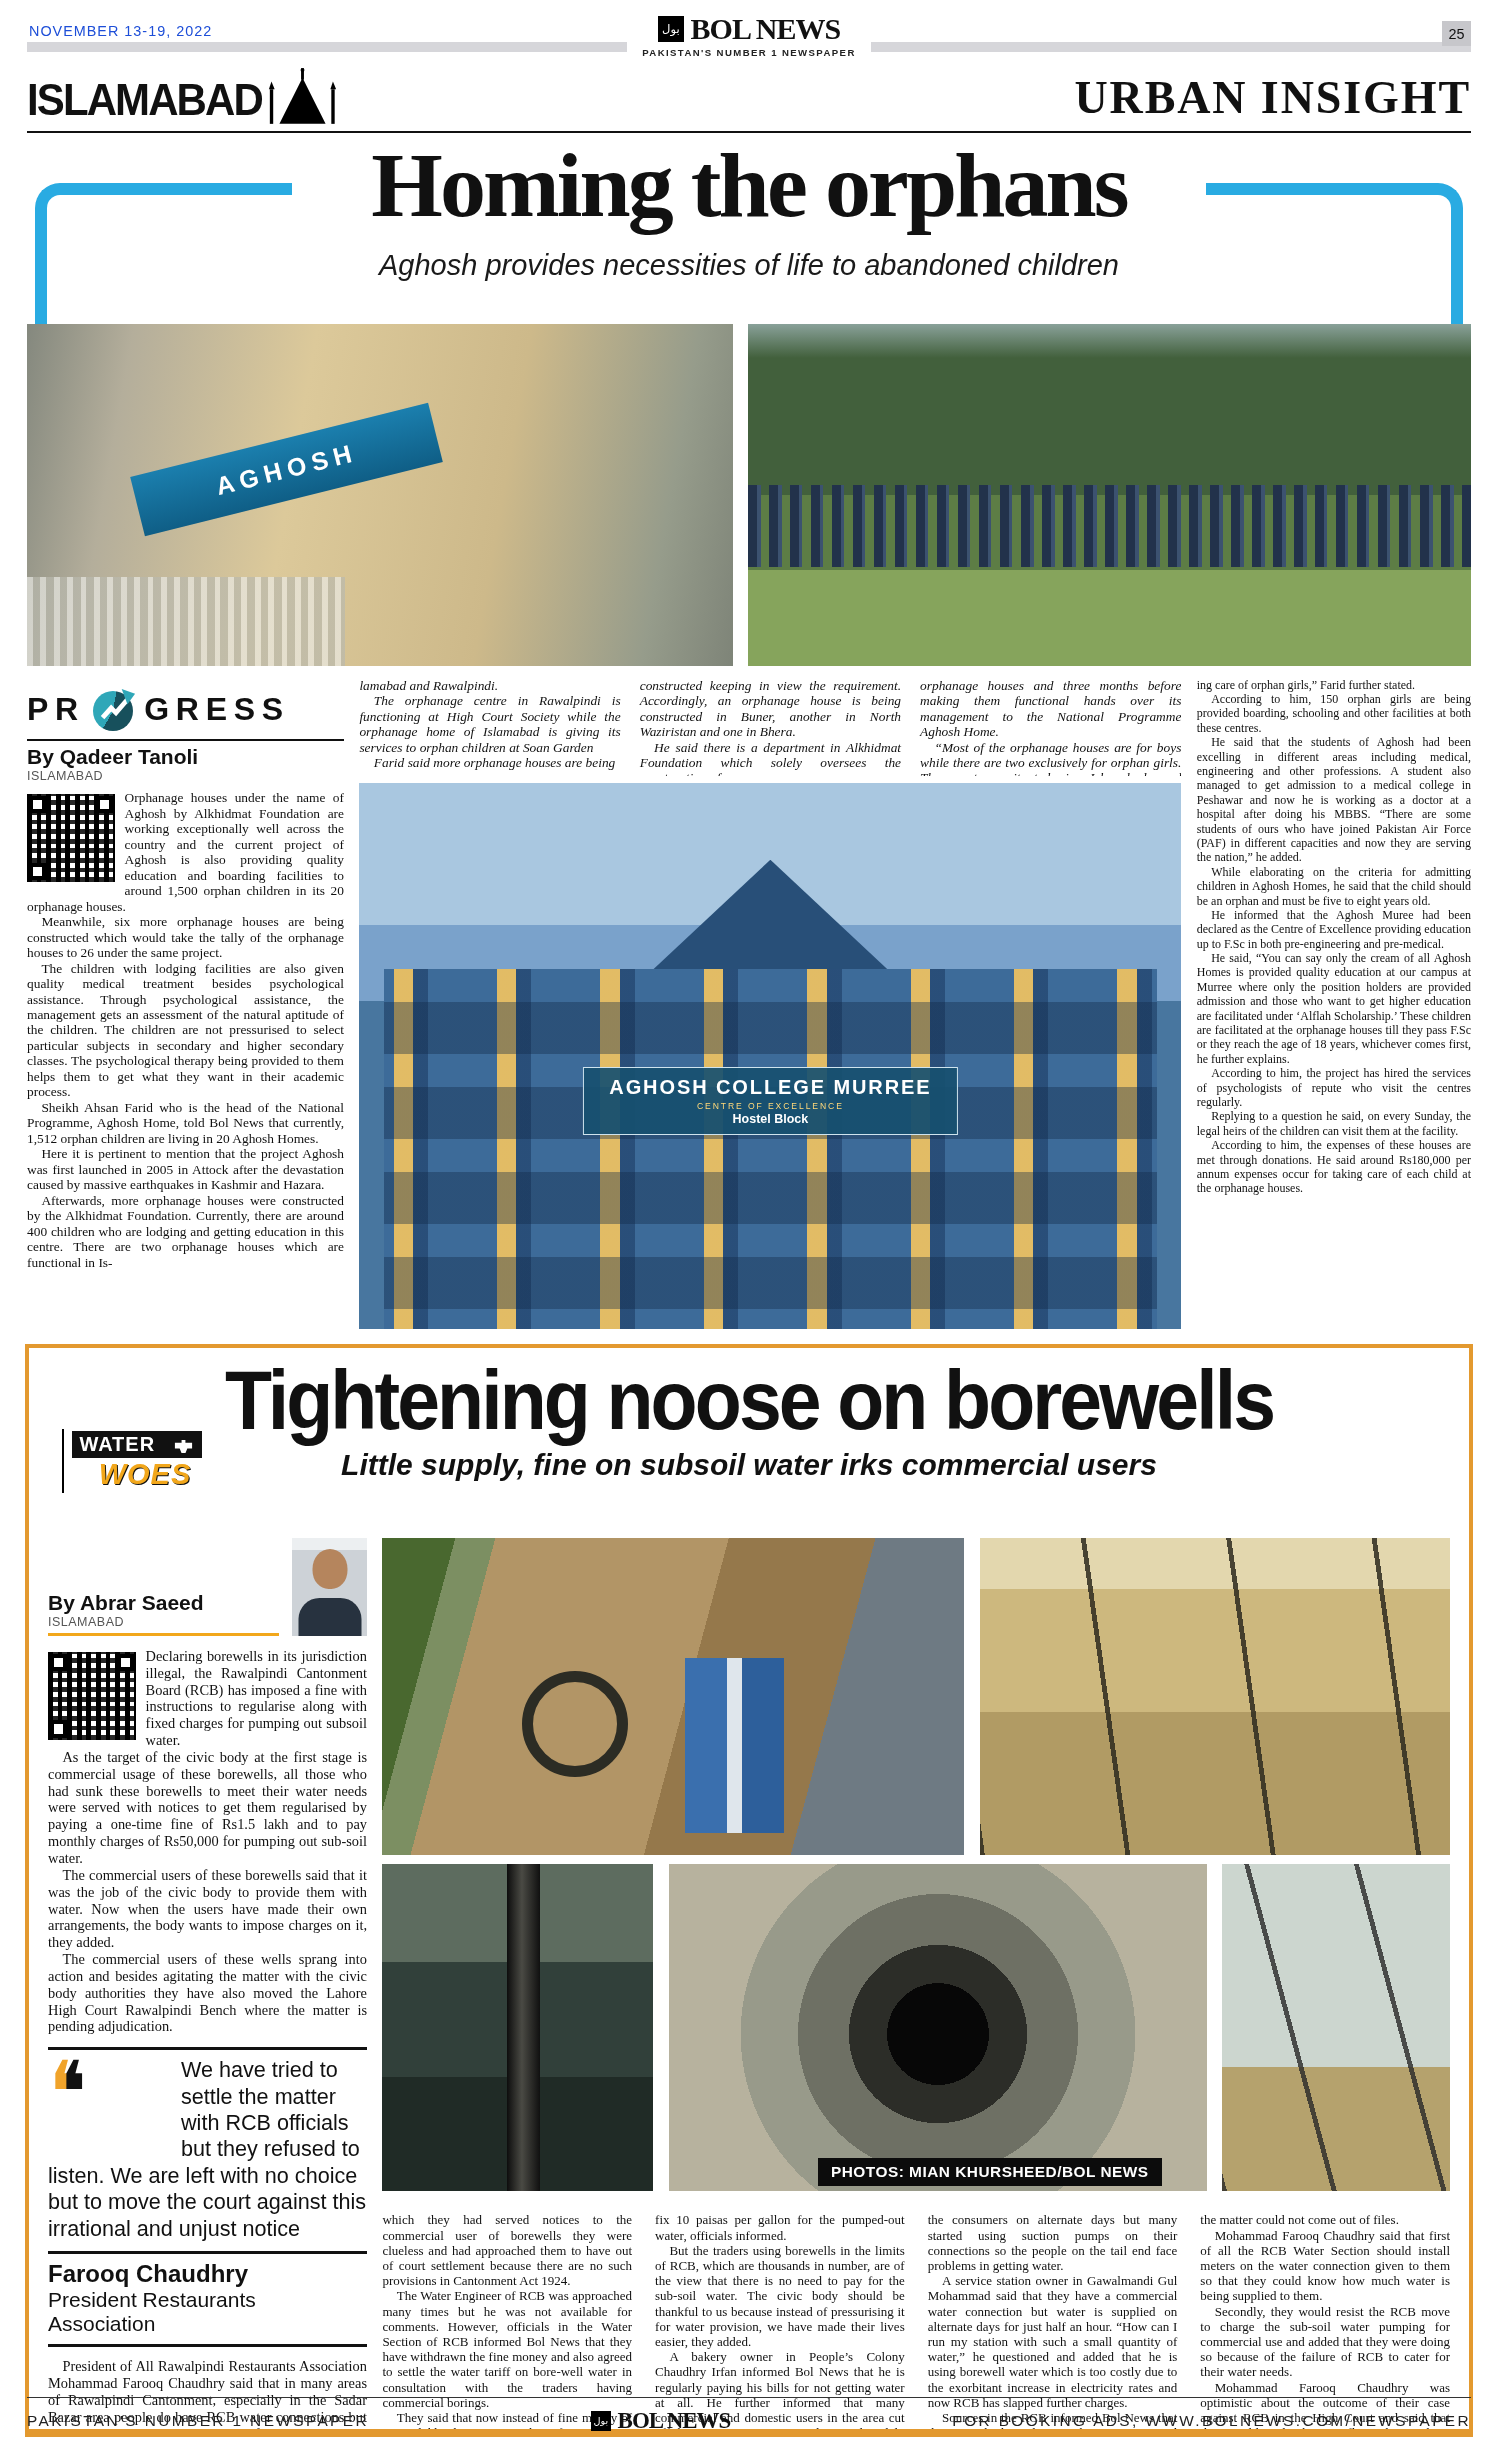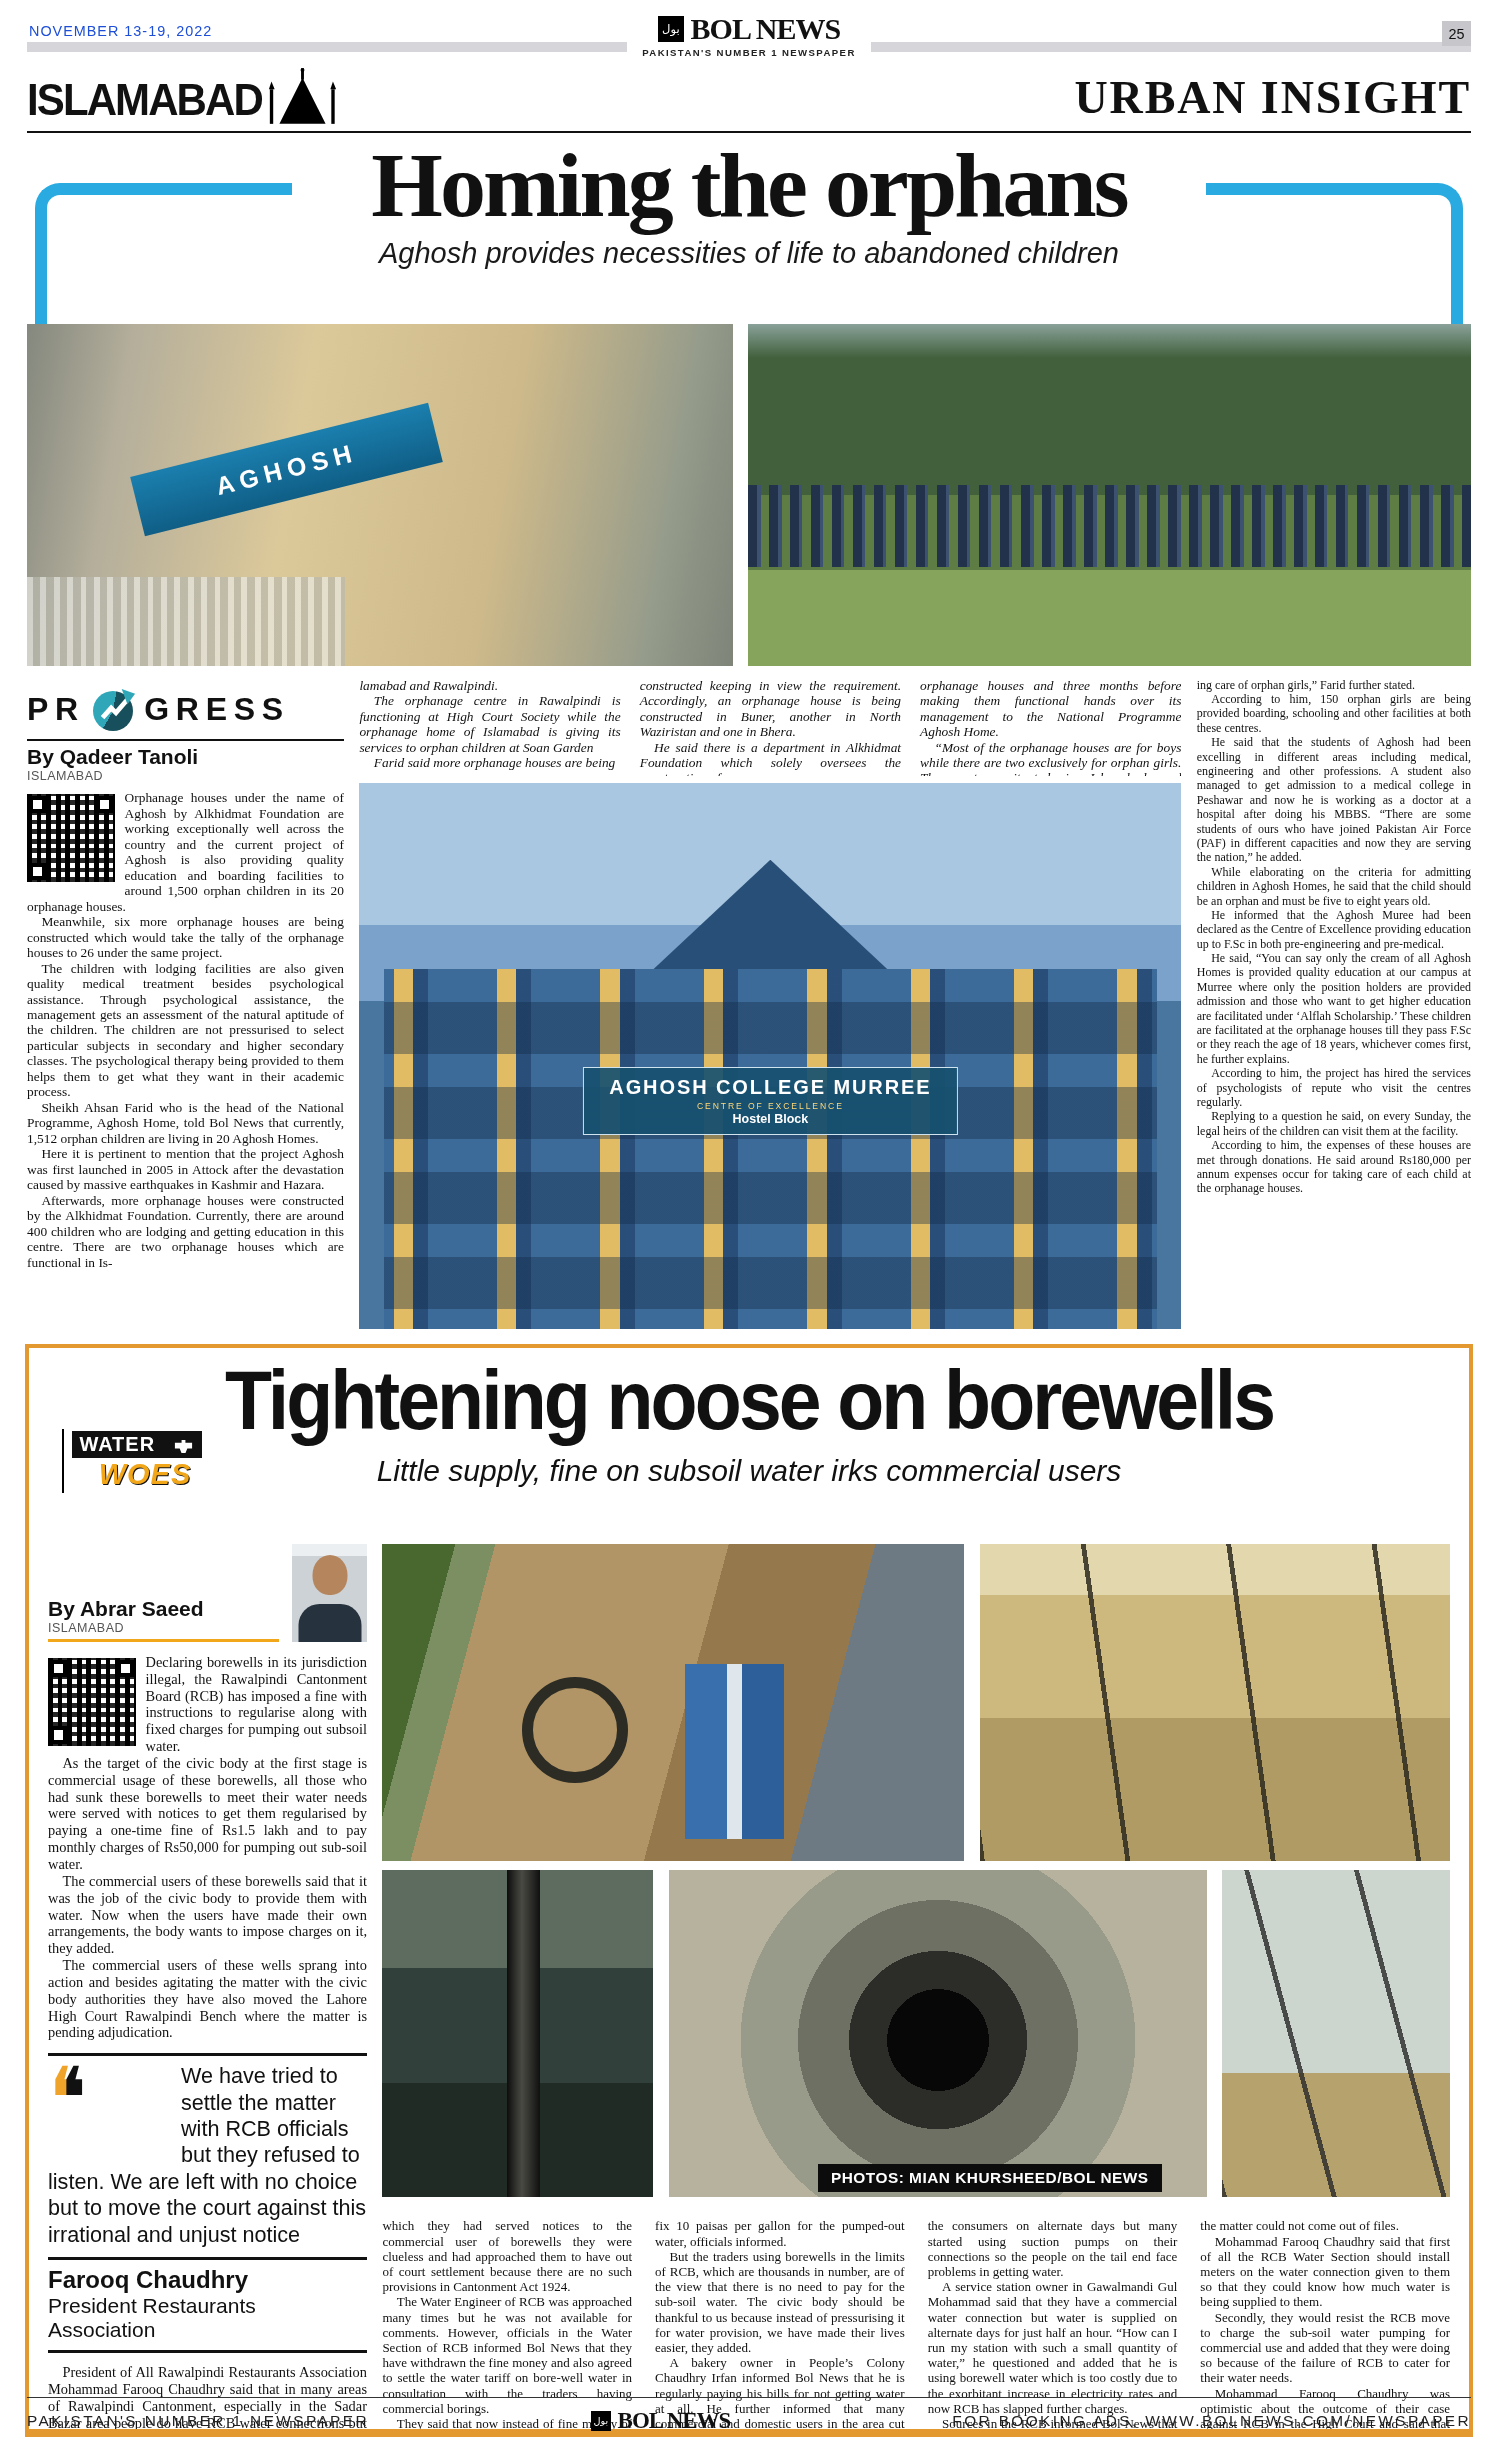--- a/index.html
+++ b/index.html
@@ -29,21 +29,21 @@
   .secrow { display:flex; justify-content:space-between; align-items:flex-end; margin:5.8px 27px 0; height:60px; }
   .city { display:flex; align-items:flex-end; gap:3.8px; }
   .city-name { font-family:"Liberation Sans",sans-serif; font-weight:900; font-size:42px; letter-spacing:-1.9px; transform:scaleY(1.05); }
   .section-title { position:relative; font-family:"Liberation Serif",serif; font-weight:700; font-size:46px; letter-spacing:1.9px; }
   .section-accent { position:absolute; left:61px; bottom:3.8px; width:15.4px; height:19px; background:#6a6fd8; transform:skewX(-18deg); z-index:-1; }
   .rule { border:none; border-top:2.9px solid #111; margin:7.7px 27px 0; }
 
   
   .a1-head { position:relative; text-align:center; padding-top:5.8px; height:183px; }
   .a1-hl { font-family:"Liberation Serif",serif; font-weight:700; font-size:92px; letter-spacing:-2.9px; line-height:1.02; }
-  .a1-sub { font-family:"Liberation Sans",sans-serif; font-style:italic; font-size:29px; color:#1a1a1a; margin-top:4px; }
+  .a1-sub { font-family:"Liberation Sans",sans-serif; font-style:italic; font-size:29px; color:#1a1a1a; margin-top:16px; }
   .bracket { position:absolute; top:50px; width:257px; height:144px; border-top:12.5px solid #29abe2; }
   .bracket.l { left:35px; border-left:12.5px solid #29abe2; border-top-left-radius:25px; }
   .bracket.r { right:35px; border-right:12.5px solid #29abe2; border-top-right-radius:25px; }
 
   
   .a1-photos { display:flex; gap:15.4px; margin:7.7px 27px 0; height:342px; }
   .photo { position:relative; overflow:hidden; }
   .ph-aerial { width:706px;
     background:linear-gradient(100deg,#84887e 0%,#b4ae9b 14%,#dcc99a 38%,#cdb98a 66%,#969c8b 88%,#7e8478 100%); }
   .ph-aerial .fence { position:absolute; left:0; bottom:0; width:45%; height:26%;
@@ -100,22 +100,22 @@
     font-family:"Liberation Sans",sans-serif; }
   .collegesign .l1 { font-weight:700; font-size:20px; letter-spacing:1.9px; }
   .collegesign .l2 { font-size:8.6px; letter-spacing:1.9px; color:#ffd97a; margin:1.9px 0; }
   .collegesign .l3 { font-weight:700; font-size:12.5px; }
 
   
   .a2-box { position:relative; margin:15.4px 25px 0; height:1093px;
     border:4.8px solid #e3992f; border-bottom-width:8.6px; padding:3.8px 19px 9.6px; overflow:hidden; }
   .a2-hl { text-align:center; font-family:"Liberation Sans",sans-serif; font-weight:900; font-size:77px;
     letter-spacing:-2.9px; transform:scaleY(1.08); transform-origin:top; }
-  .a2-sub { text-align:center; font-family:"Liberation Sans",sans-serif; font-style:italic; font-weight:400;
-    font-size:30px; margin-top:13px; }
+  .a2-sub { text-align:center; font-family:"Liberation Sans",sans-serif; font-style:italic; font-weight:700;
+    font-size:30px; margin-top:7px; }
 
   .ww { position:absolute; left:33px; top:81px; border-left:2.9px solid #000; padding:1.9px 0 1.9px 7.7px; }
   .ww-top { background:#111; color:#fff; font-family:"Liberation Sans",sans-serif; font-weight:900;
     font-size:20px; padding:1.9px 7.7px; display:flex; align-items:center; gap:18px; letter-spacing:1px; }
   .ww-bot { color:#f2a71b; font-family:"Liberation Sans",sans-serif; font-weight:900; font-style:italic;
     font-size:29px; letter-spacing:1px; padding-left:27px; text-shadow:1px 1px 0 #111; }
 
   .a2-content { display:flex; gap:15.4px; margin-top:56px; }
   .a2-left { width:319px; flex:none; }
   .a2-left .body { font-size:14.4px; line-height:1.17; }

